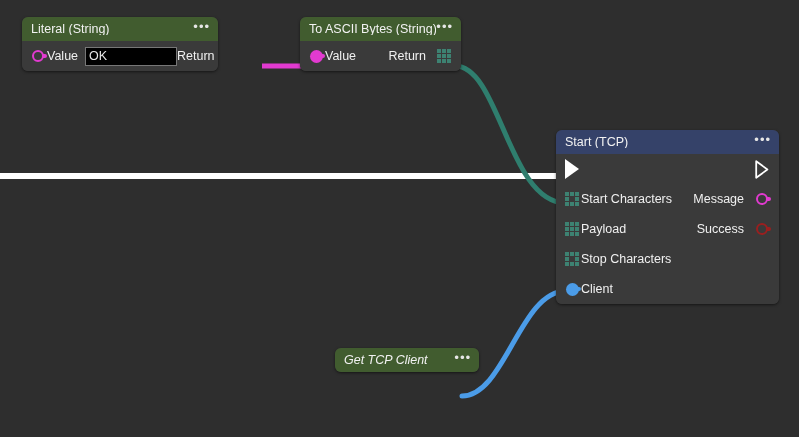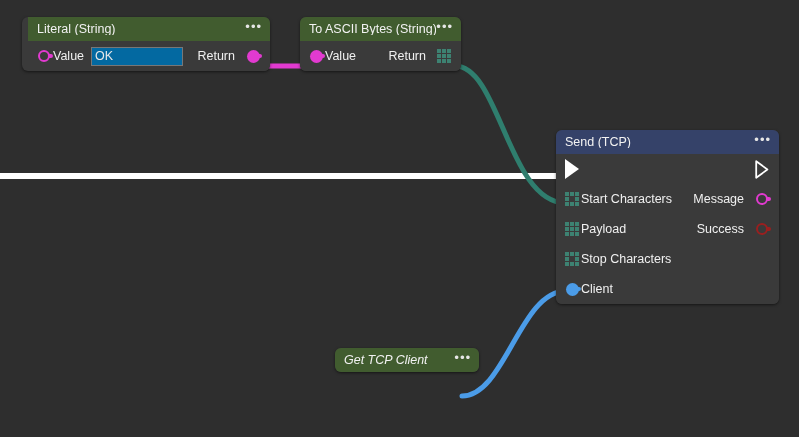--- a/index.html
+++ b/index.html
@@ -156,33 +156,33 @@
   .exec-hollow {
     width: 14px; height: 19px;
     cursor: pointer;
     position: relative;
   }
 
   
   .text-input {
     width: 92px;
     height: 19px;
-    background: #0369a1;
+    background: #000000;
     border: 1px solid #777;
     color: #e8e8e8;
     font-family: "Liberation Sans", sans-serif;
     font-size: 12.5px;
     padding: 0 3px;
     margin-left: 7px;
     box-sizing: border-box;
     outline: none;
   }
 
   
-  #node-literal    { left: 22px;  top: 17px;  width: 248px; padding-left: 6px; }
+  #node-literal    { left: 22px;  top: 17px;  width: 196px; }
   #node-toascii    { left: 300px; top: 17px;  width: 161px; }
   #node-send       { left: 556px; top: 130px; width: 223px; }
   #node-gettcp     { left: 335px; top: 348px; width: 144px; font-style: italic; }
 </style>
 </head>
 <body>
 
 <div id="canvas">
 
   <svg id="wires" viewBox="0 0 799 437" xmlns="http://www.w3.org/2000/svg">
@@ -245,21 +245,21 @@
               <i></i>
               <i></i>
             </span>
         </span>
       </div>
     </div>
   </div>
 
   <div class="node" id="node-send">
     <div class="node-header header-blue">
-      <span class="node-title">Send (TCP)</span>
+      <span class="node-title">Start (TCP)</span>
       <span class="node-menu">•••</span>
     </div>
     <div class="node-body">
 
       <div class="exec-row">
         <span class="exec-filled"></span>
         <span class="spacer"></span>
         <span class="exec-hollow">
           <svg width="14" height="19" viewBox="0 0 14 19" xmlns="http://www.w3.org/2000/svg">
             <path d="M 1.2 1.2 L 12.4 9.5 L 1.2 17.8 Z" fill="none" stroke="#ffffff" stroke-width="1.8" stroke-linejoin="round"></path>

